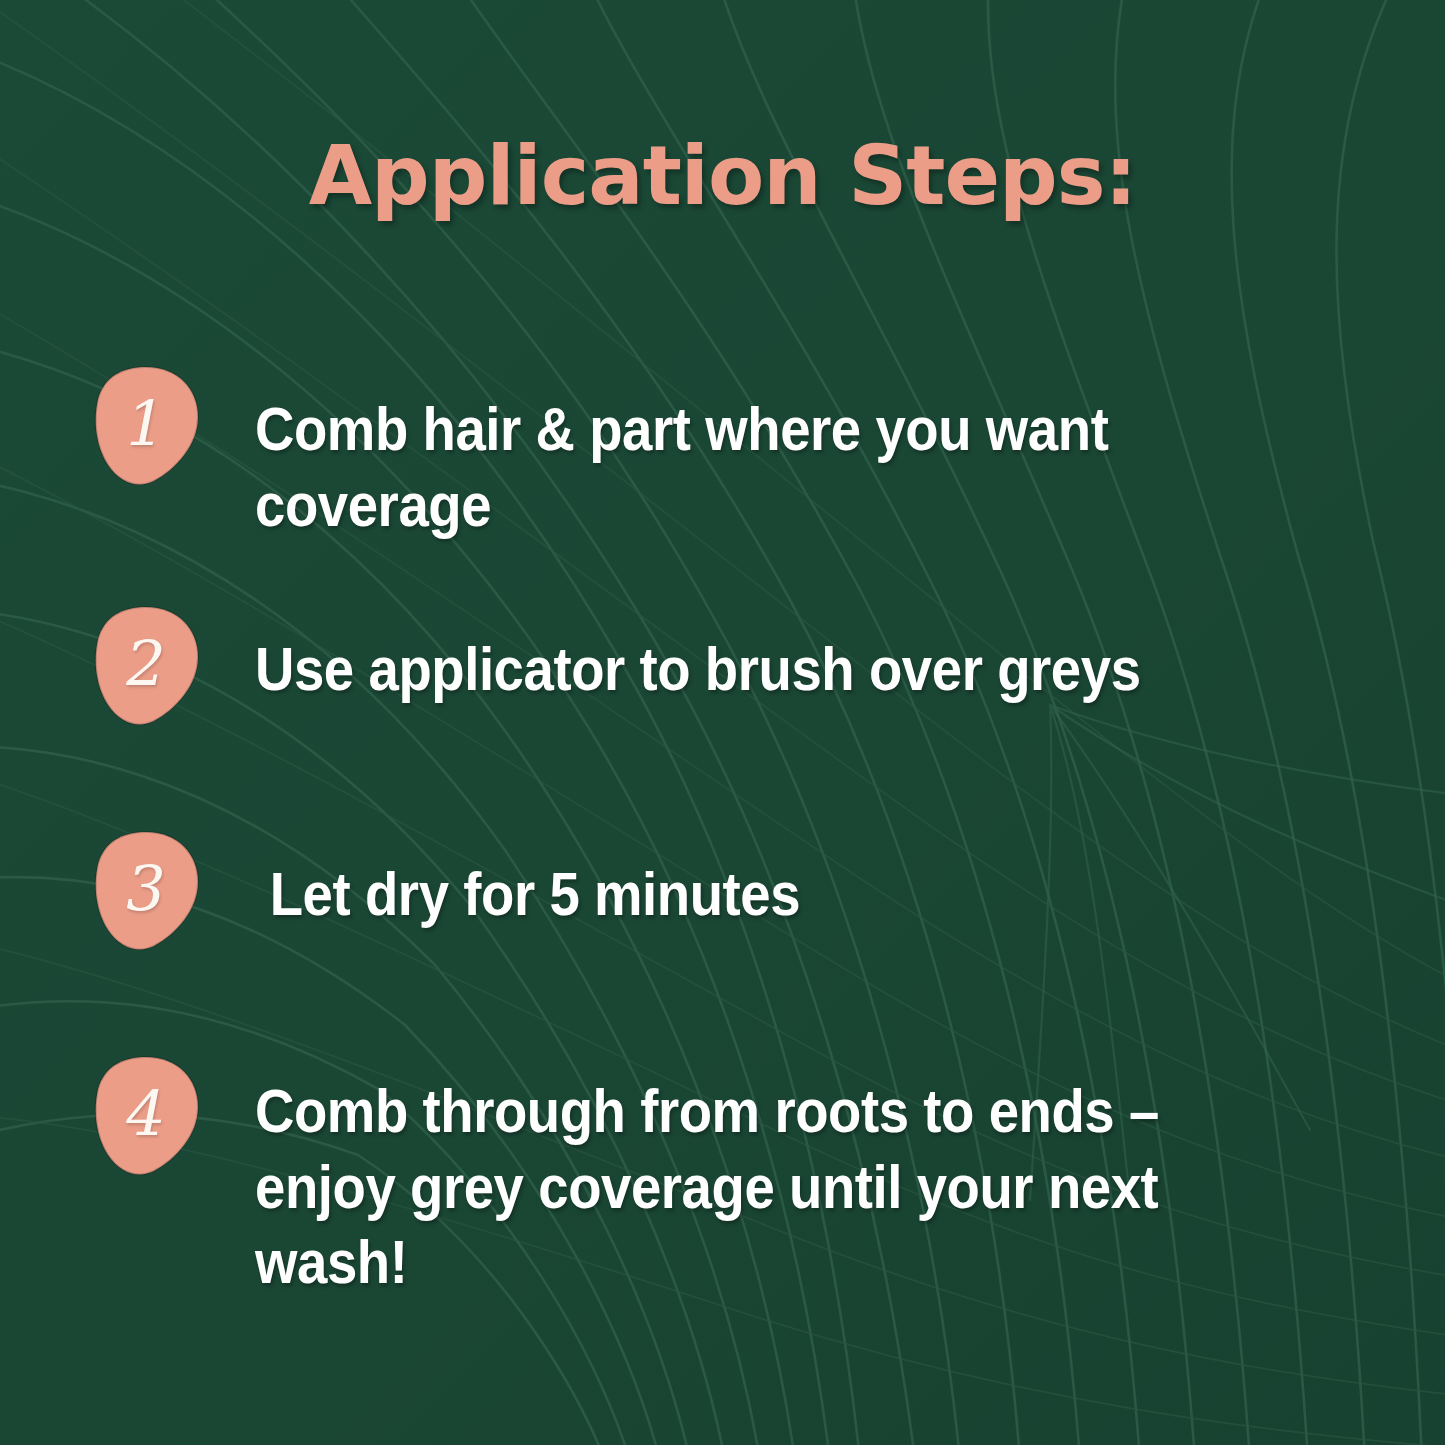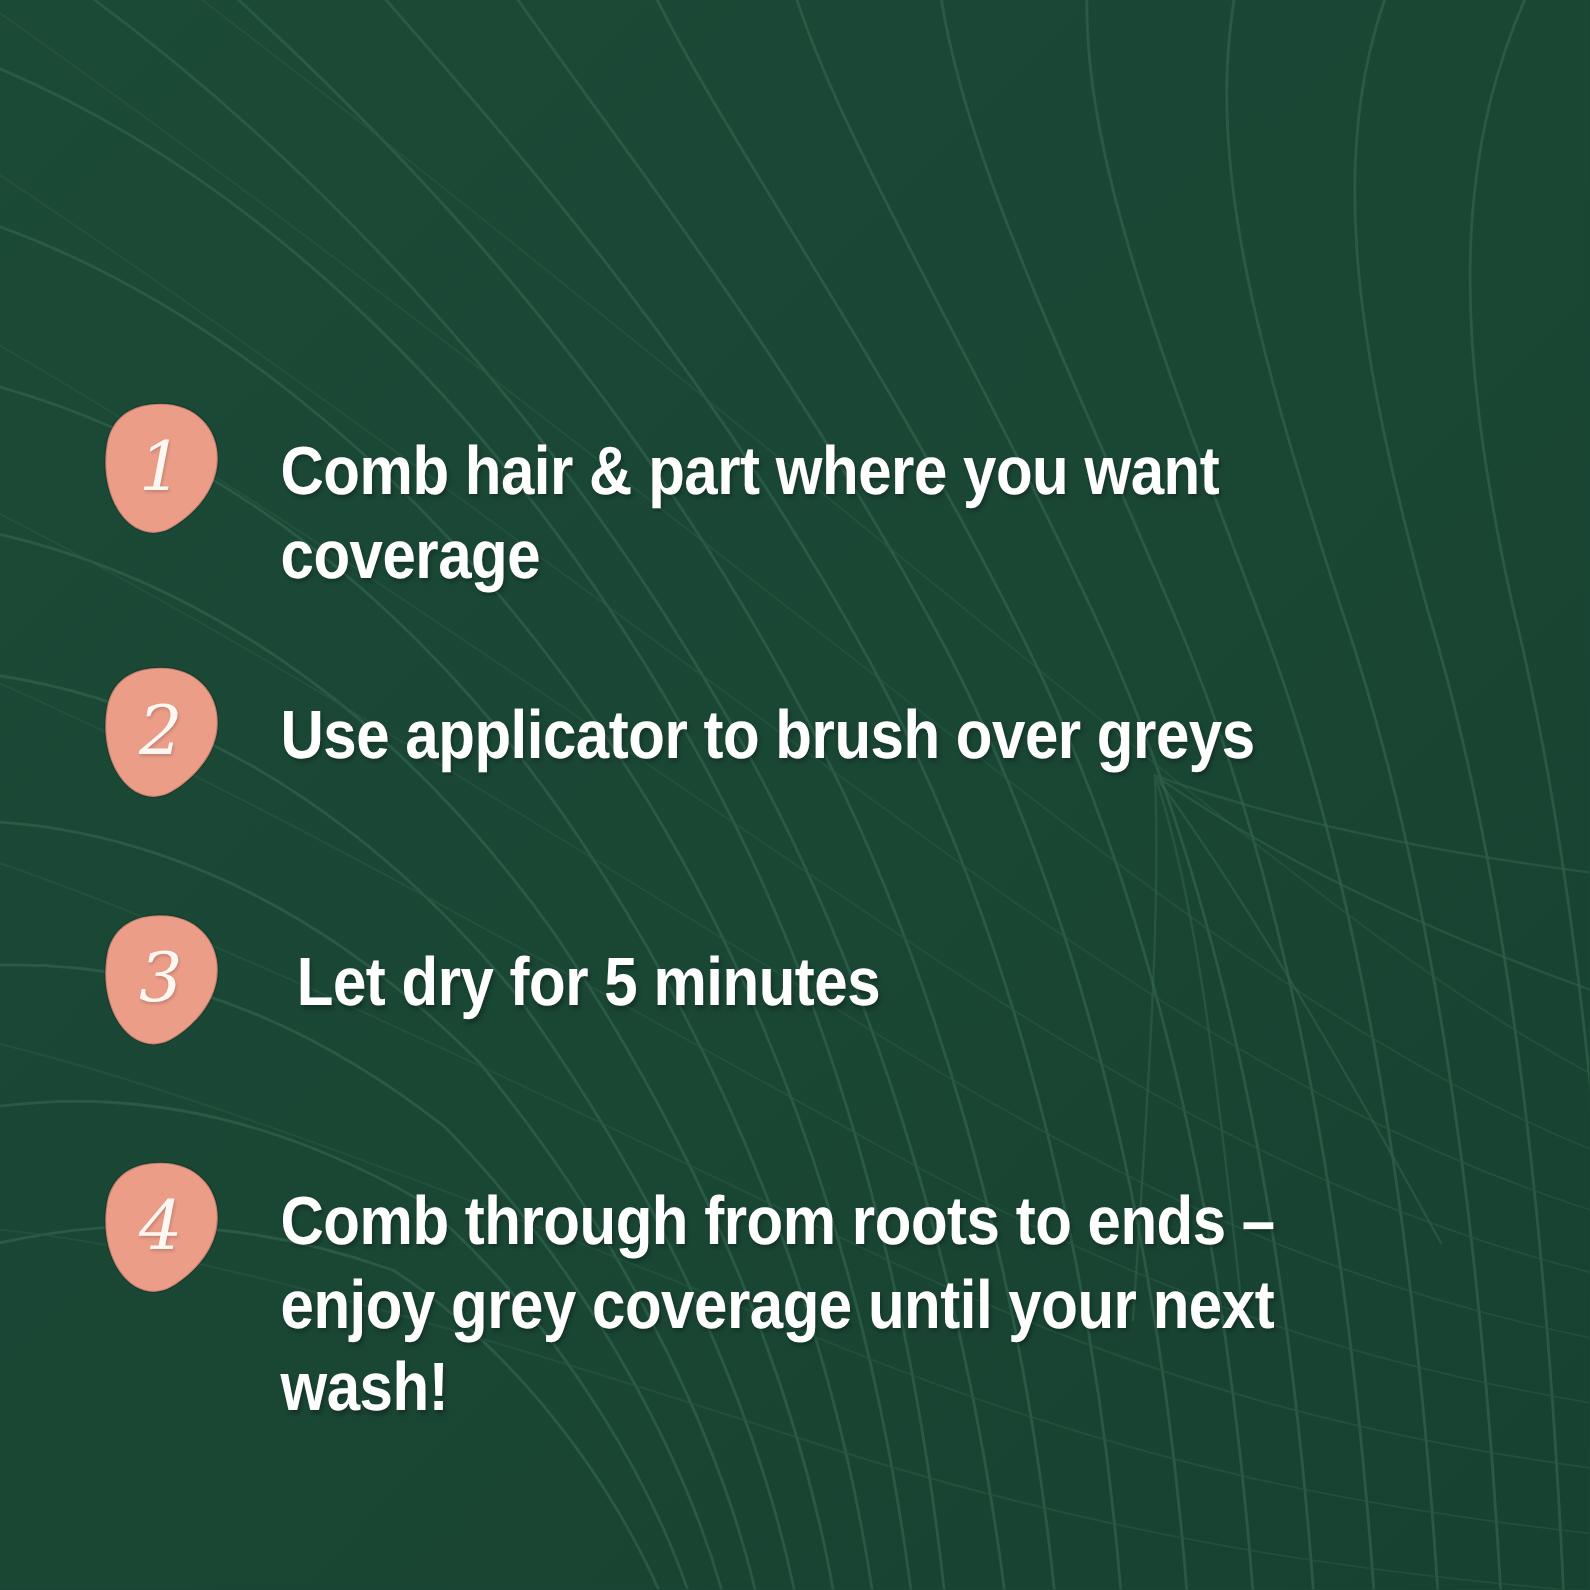--- a/index.html
+++ b/index.html
@@ -171,20 +171,21 @@
     </g>
     <g fill="none" stroke="#31634d" stroke-width="2.2" opacity="0.55" stroke-linecap="round">
       <path d="M 1050 705 C 1130 760, 1250 830, 1460 905"></path>
       <path d="M 1050 705 C 1120 800, 1200 930, 1310 1130"></path>
       <path d="M 1050 705 C 1085 810, 1105 960, 1130 1200"></path>
       <path d="M 1050 705 C 1160 745, 1300 775, 1460 795"></path>
       <path d="M 1050 705 C 1055 820, 1045 980, 1030 1200"></path>
     </g>
   </svg>
 
+  <div class="title">Application Steps:</div>
 
   <div class="steps">
 
     <div class="step step-1">
       <div class="badge">
         <svg viewBox="0 0 108 122" aria-hidden="true">
           <path d="M 54 2
                    C 86 2, 106 24, 106 52
                    C 106 80, 84 104, 62 116
                    C 46 124, 28 118, 16 100

